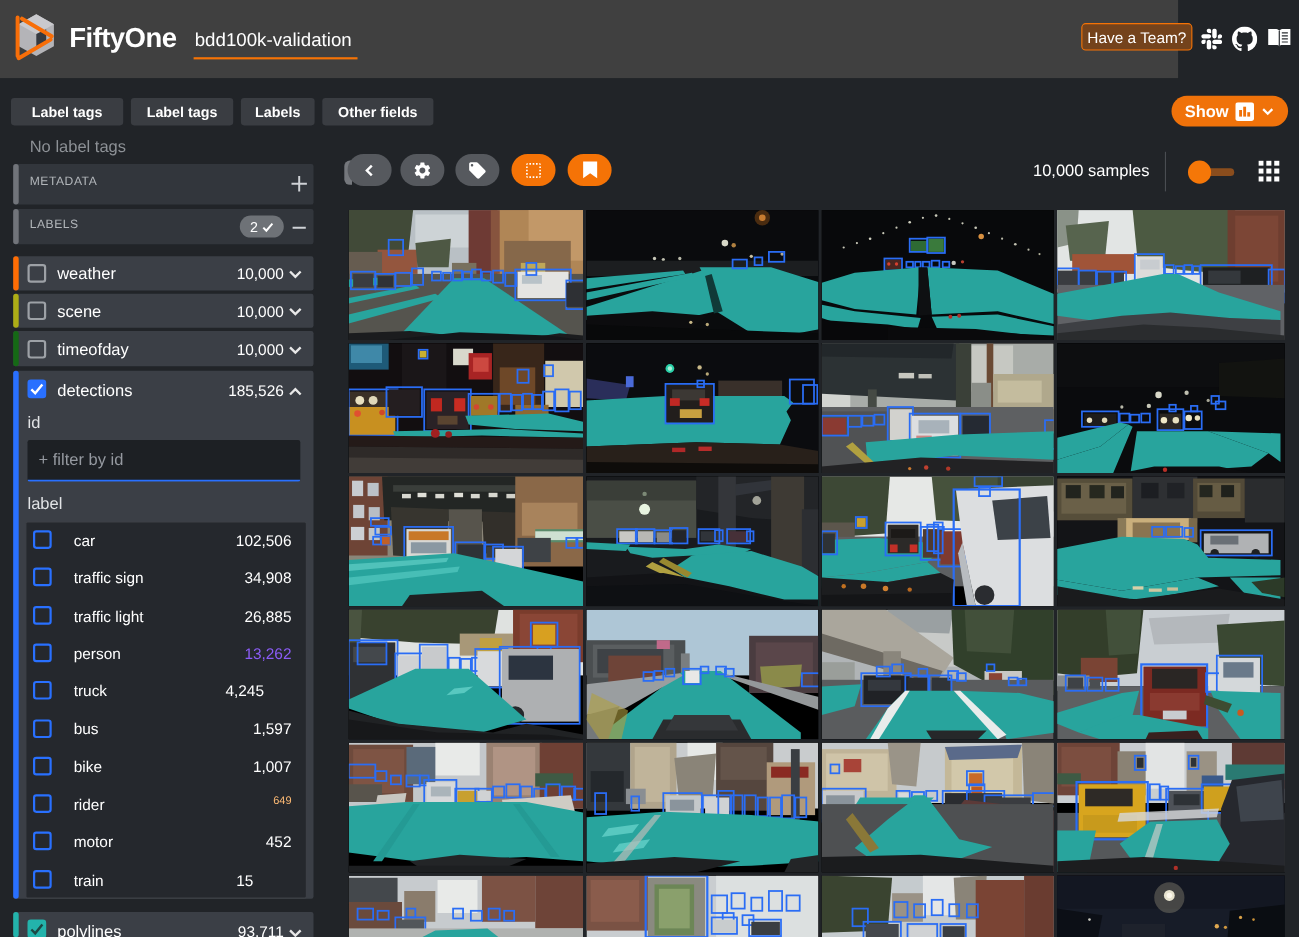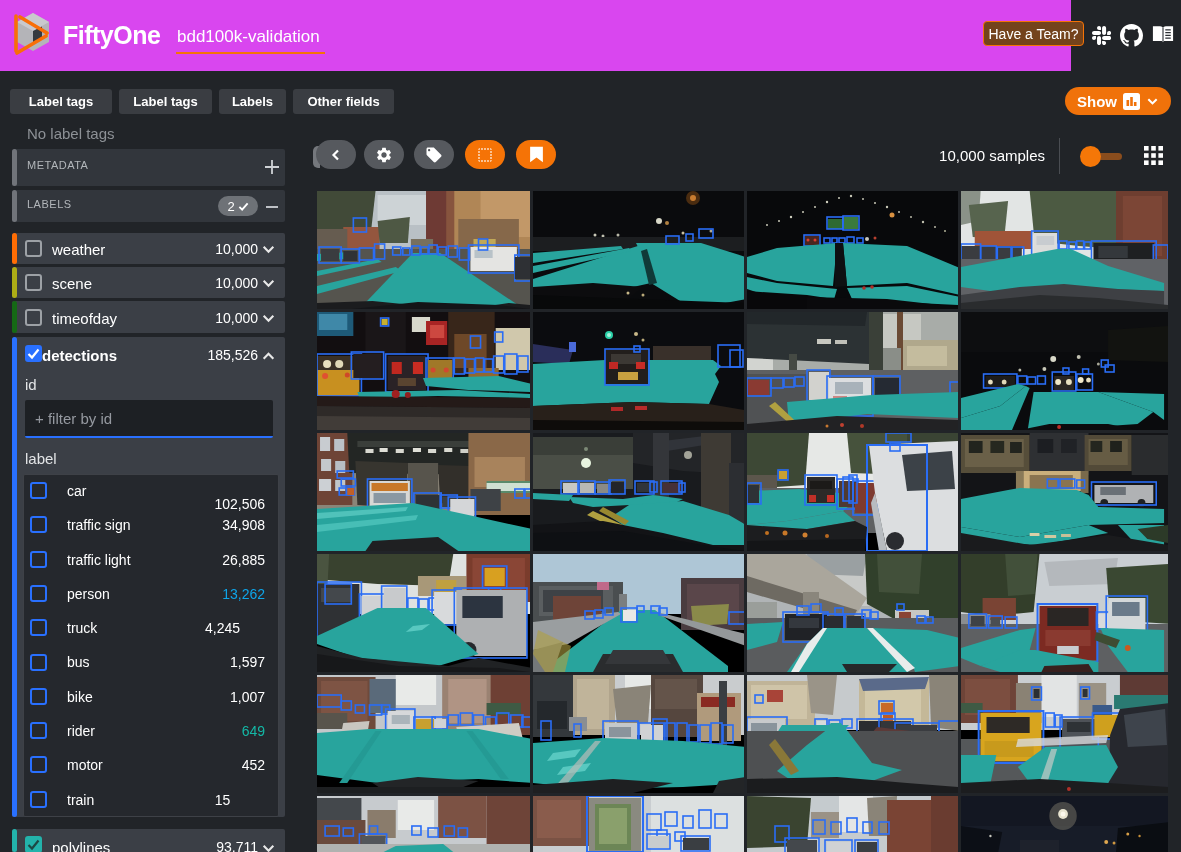--- a/index.html
+++ b/index.html
@@ -1,19 +1,19 @@
 <!DOCTYPE html>
 <html><head>
 <meta charset="utf-8">
 <style>
 * { margin:0; padding:0; box-sizing:border-box; }
 html,body { width:1181px; height:852px; overflow:hidden; background:#212428;
   font-family:"Liberation Sans", sans-serif; }
 .abs { position:absolute; }
-#header { position:absolute; left:0; top:0; width:1071px; height:71px; background:#d946ef; }
+#header { position:absolute; left:0; top:0; width:1071px; height:71px; background:#404040; }
 #searchbox { position:absolute; left:335px; top:5px; width:624px; height:53px; background:#1f2226; border-radius:3px; }
 .addstage { position:absolute; left:10px; top:8px; padding:8px 13px; border:1px solid #dcdcdc; border-radius:4px; color:#fff; font-size:15px; }
 .tabbtn { position:absolute; top:89px; height:25px; background:#3a3d42; color:#fff; font-size:13px; font-weight:bold; border-radius:3px; display:flex; align-items:center; justify-content:center; }
 .srow { position:absolute; left:12px; width:273px; background:#3b3f46; border-radius:2px; }
 .sbar { position:absolute; left:0px; width:5px; border-radius:3px; }
 .shead { color:#b2b6ba; font-size:11px; letter-spacing:0.5px; }
 .cb { position:absolute; width:17px; height:17px; border-radius:3px; }
 .cb-gray { border:2px solid #9da1a6; }
 .cb-blue-o { border:2px solid #2970ff; }
 .count { position:absolute; left:150px; width:108px; color:#fff; font-size:14px; text-align:right; }
@@ -120,57 +120,57 @@
 <div class="count" style="top:310px;">10,000</div>
 <svg class="chev" style="top:311px;" width="15" height="15" viewBox="0 0 14 14">
     <path d="M2.5 4.5 L7 9 L11.5 4.5" stroke="#e8e8e8" stroke-width="2" fill="none"></path>
   </svg>
 
 <div class="srow" style="top:337px;height:480px;background:#3b3f46;"></div>
 <div class="sbar" style="left:12px;top:337px;height:480px;background:#2970ff;"></div>
 <div class="cb" style="left:25px;top:345px;background:#2970ff;"><svg width="17" height="17" viewBox="0 0 17 17">
       <path d="M3.5 9 L7 12.5 L13.5 4.5" stroke="#fff" stroke-width="2.2" fill="none"></path>
     </svg></div>
-<div class="lbl" style="left:42px;top:347px;font-weight:bold;">detections</div>
+<div class="lbl" style="left:52px;top:347px;">detections</div>
 <div class="count" style="top:347px;">185,526</div>
 <svg class="chev" style="top:349px;" width="15" height="15" viewBox="0 0 14 14">
     <path d="M2.5 9 L7 4.5 L11.5 9" stroke="#e8e8e8" stroke-width="2" fill="none"></path>
   </svg>
 
 <div class="abs" style="left:25px;top:376px;color:#e2e4e6;font-size:15px;">id</div>
 <div class="abs" style="left:25px;top:400px;width:248px;height:38px;background:#1d2024;border-bottom:2px solid #2970ff;border-radius:2px;">
   <div style="position:absolute;left:10px;top:10px;color:#9599a0;font-size:15px;">+ filter by id</div>
 </div>
 <div class="abs" style="left:25px;top:450px;color:#e2e4e6;font-size:15px;">label</div>
 
 <div class="abs" style="left:23px;top:474px;width:256px;height:343px;background:#25282d;border:1px solid #3e4147;border-radius:2px;"></div>
 <div class="cb cb-blue-o" style="left:30px;top:482px;"></div>
 <div class="abs" style="left:67px;top:483px;color:#fff;font-size:14px;">car</div>
-<div class="abs" style="left:180px;top:483px;width:85px;text-align:right;color:#fff;font-size:14px;margin-top:13px;">102,506</div>
+<div class="abs" style="left:180px;top:483px;width:85px;text-align:right;color:#fff;font-size:14px;">102,506</div>
 <div class="cb cb-blue-o" style="left:30px;top:516px;"></div>
 <div class="abs" style="left:67px;top:517px;color:#fff;font-size:14px;">traffic sign</div>
 <div class="abs" style="left:180px;top:517px;width:85px;text-align:right;color:#fff;font-size:14px;">34,908</div>
 <div class="cb cb-blue-o" style="left:30px;top:551px;"></div>
 <div class="abs" style="left:67px;top:552px;color:#fff;font-size:14px;">traffic light</div>
 <div class="abs" style="left:180px;top:552px;width:85px;text-align:right;color:#fff;font-size:14px;">26,885</div>
 <div class="cb cb-blue-o" style="left:30px;top:585px;"></div>
 <div class="abs" style="left:67px;top:586px;color:#fff;font-size:14px;">person</div>
-<div class="abs" style="left:180px;top:586px;width:85px;text-align:right;color:#0ea5e9;font-size:14px;">13,262</div>
+<div class="abs" style="left:180px;top:586px;width:85px;text-align:right;color:#8b5cf6;font-size:14px;">13,262</div>
 <div class="cb cb-blue-o" style="left:30px;top:619px;"></div>
 <div class="abs" style="left:67px;top:620px;color:#fff;font-size:14px;">truck</div>
 <div class="abs" style="left:180px;top:620px;width:85px;text-align:center;color:#fff;font-size:14px;">4,245</div>
 <div class="cb cb-blue-o" style="left:30px;top:654px;"></div>
 <div class="abs" style="left:67px;top:654px;color:#fff;font-size:14px;">bus</div>
 <div class="abs" style="left:180px;top:654px;width:85px;text-align:right;color:#fff;font-size:14px;">1,597</div>
 <div class="cb cb-blue-o" style="left:30px;top:688px;"></div>
 <div class="abs" style="left:67px;top:689px;color:#fff;font-size:14px;">bike</div>
 <div class="abs" style="left:180px;top:689px;width:85px;text-align:right;color:#fff;font-size:14px;">1,007</div>
 <div class="cb cb-blue-o" style="left:30px;top:722px;"></div>
 <div class="abs" style="left:67px;top:723px;color:#fff;font-size:14px;">rider</div>
-<div class="abs" style="left:180px;top:723px;width:85px;text-align:right;color:#14b8a6;font-size:14px;">649</div>
+<div class="abs" style="left:180px;top:723px;width:85px;text-align:right;color:#fdba74;font-size:10px;">649</div>
 <div class="cb cb-blue-o" style="left:30px;top:756px;"></div>
 <div class="abs" style="left:67px;top:757px;color:#fff;font-size:14px;">motor</div>
 <div class="abs" style="left:180px;top:757px;width:85px;text-align:right;color:#fff;font-size:14px;">452</div>
 <div class="cb cb-blue-o" style="left:30px;top:791px;"></div>
 <div class="abs" style="left:67px;top:792px;color:#fff;font-size:14px;">train</div>
 <div class="abs" style="left:180px;top:792px;width:85px;text-align:center;color:#fff;font-size:14px;">15</div>
 
 <div class="srow" style="top:829px;height:23px;border-radius:2px 2px 0 0;"></div>
 <div class="sbar" style="left:12px;top:829px;height:23px;background:#23b3ab;"></div>
 <div class="cb" style="left:25px;top:836px;background:#23b3ab;"><svg width="17" height="17" viewBox="0 0 17 17">

